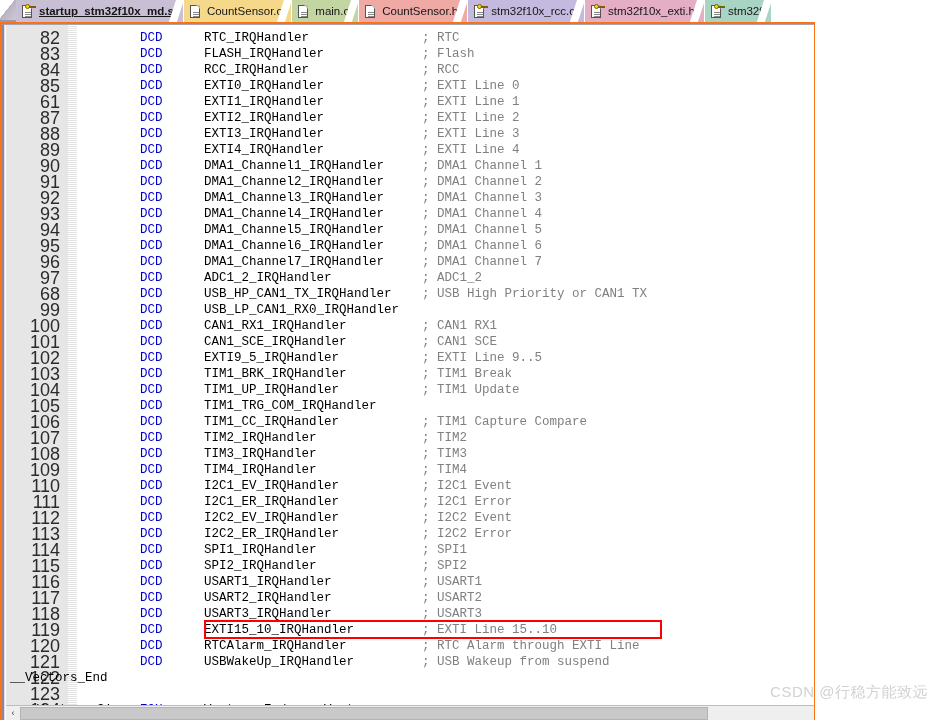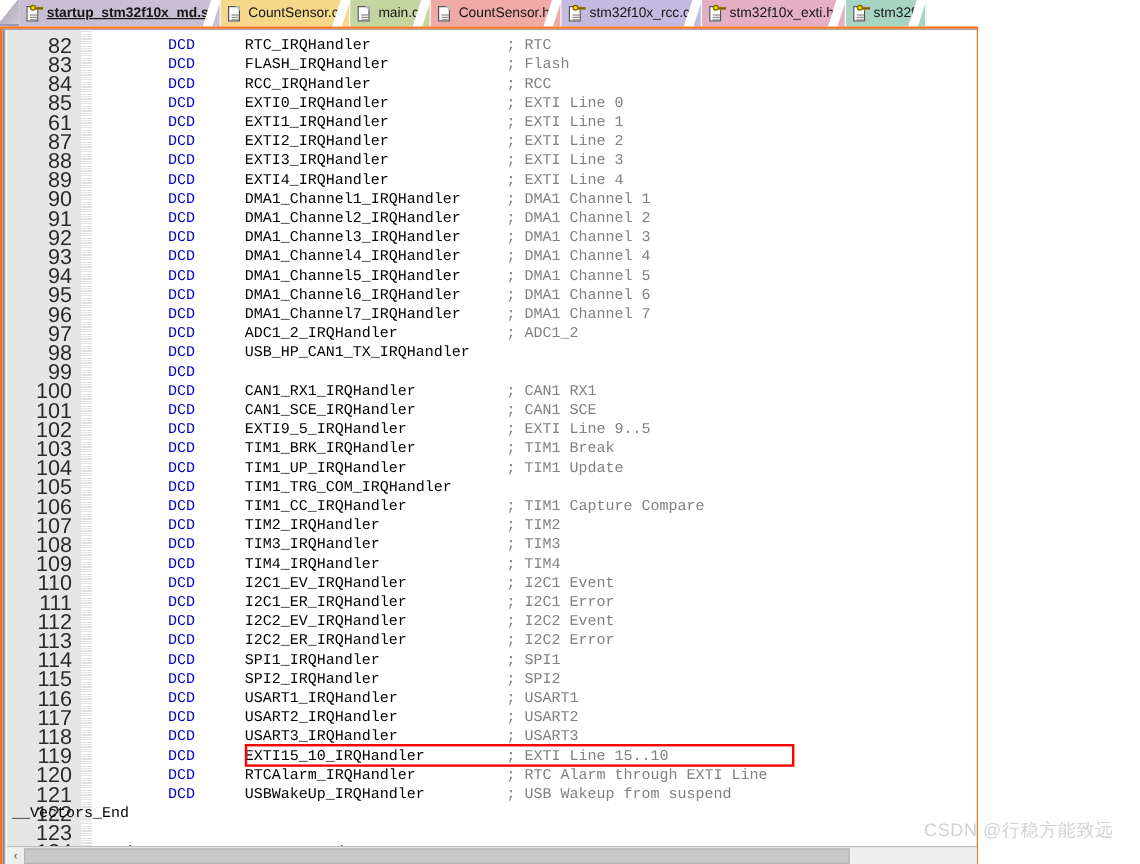--- a/index.html
+++ b/index.html
@@ -397,22 +397,22 @@
           <div class="code-line" style="position: absolute; left: 0px; right: 0px; top: 101px;"><span class="lineno">88</span><span class="seg-mn">DCD</span><span class="seg-op">EXTI3_IRQHandler</span><span class="seg-cm">; EXTI Line 3</span></div>
           <div class="code-line" style="position: absolute; left: 0px; right: 0px; top: 117px;"><span class="lineno">89</span><span class="seg-mn">DCD</span><span class="seg-op">EXTI4_IRQHandler</span><span class="seg-cm">; EXTI Line 4</span></div>
           <div class="code-line" style="position: absolute; left: 0px; right: 0px; top: 133px;"><span class="lineno">90</span><span class="seg-mn">DCD</span><span class="seg-op">DMA1_Channel1_IRQHandler</span><span class="seg-cm">; DMA1 Channel 1</span></div>
           <div class="code-line" style="position: absolute; left: 0px; right: 0px; top: 149px;"><span class="lineno">91</span><span class="seg-mn">DCD</span><span class="seg-op">DMA1_Channel2_IRQHandler</span><span class="seg-cm">; DMA1 Channel 2</span></div>
           <div class="code-line" style="position: absolute; left: 0px; right: 0px; top: 165px;"><span class="lineno">92</span><span class="seg-mn">DCD</span><span class="seg-op">DMA1_Channel3_IRQHandler</span><span class="seg-cm">; DMA1 Channel 3</span></div>
           <div class="code-line" style="position: absolute; left: 0px; right: 0px; top: 181px;"><span class="lineno">93</span><span class="seg-mn">DCD</span><span class="seg-op">DMA1_Channel4_IRQHandler</span><span class="seg-cm">; DMA1 Channel 4</span></div>
           <div class="code-line" style="position: absolute; left: 0px; right: 0px; top: 197px;"><span class="lineno">94</span><span class="seg-mn">DCD</span><span class="seg-op">DMA1_Channel5_IRQHandler</span><span class="seg-cm">; DMA1 Channel 5</span></div>
           <div class="code-line" style="position: absolute; left: 0px; right: 0px; top: 213px;"><span class="lineno">95</span><span class="seg-mn">DCD</span><span class="seg-op">DMA1_Channel6_IRQHandler</span><span class="seg-cm">; DMA1 Channel 6</span></div>
           <div class="code-line" style="position: absolute; left: 0px; right: 0px; top: 229px;"><span class="lineno">96</span><span class="seg-mn">DCD</span><span class="seg-op">DMA1_Channel7_IRQHandler</span><span class="seg-cm">; DMA1 Channel 7</span></div>
           <div class="code-line" style="position: absolute; left: 0px; right: 0px; top: 245px;"><span class="lineno">97</span><span class="seg-mn">DCD</span><span class="seg-op">ADC1_2_IRQHandler</span><span class="seg-cm">; ADC1_2</span></div>
-          <div class="code-line" style="position: absolute; left: 0px; right: 0px; top: 261px;"><span class="lineno">98</span><span class="seg-mn">DCD</span><span class="seg-op">USB_HP_CAN1_TX_IRQHandler</span></div>
-          <div class="code-line" style="position: absolute; left: 0px; right: 0px; top: 277px;"><span class="lineno">99</span><span class="seg-mn">DCD</span></div>
+          <div class="code-line" style="position: absolute; left: 0px; right: 0px; top: 261px;"><span class="lineno">68</span><span class="seg-mn">DCD</span><span class="seg-op">USB_HP_CAN1_TX_IRQHandler</span><span class="seg-cm">; USB High Priority or CAN1 TX</span></div>
+          <div class="code-line" style="position: absolute; left: 0px; right: 0px; top: 277px;"><span class="lineno">99</span><span class="seg-mn">DCD</span><span class="seg-op">USB_LP_CAN1_RX0_IRQHandler</span></div>
           <div class="code-line" style="position: absolute; left: 0px; right: 0px; top: 293px;"><span class="lineno">100</span><span class="seg-mn">DCD</span><span class="seg-op">CAN1_RX1_IRQHandler</span><span class="seg-cm">; CAN1 RX1</span></div>
           <div class="code-line" style="position: absolute; left: 0px; right: 0px; top: 309px;"><span class="lineno">101</span><span class="seg-mn">DCD</span><span class="seg-op">CAN1_SCE_IRQHandler</span><span class="seg-cm">; CAN1 SCE</span></div>
           <div class="code-line" style="position: absolute; left: 0px; right: 0px; top: 325px;"><span class="lineno">102</span><span class="seg-mn">DCD</span><span class="seg-op">EXTI9_5_IRQHandler</span><span class="seg-cm">; EXTI Line 9..5</span></div>
           <div class="code-line" style="position: absolute; left: 0px; right: 0px; top: 341px;"><span class="lineno">103</span><span class="seg-mn">DCD</span><span class="seg-op">TIM1_BRK_IRQHandler</span><span class="seg-cm">; TIM1 Break</span></div>
           <div class="code-line" style="position: absolute; left: 0px; right: 0px; top: 357px;"><span class="lineno">104</span><span class="seg-mn">DCD</span><span class="seg-op">TIM1_UP_IRQHandler</span><span class="seg-cm">; TIM1 Update</span></div>
           <div class="code-line" style="position: absolute; left: 0px; right: 0px; top: 373px;"><span class="lineno">105</span><span class="seg-mn">DCD</span><span class="seg-op">TIM1_TRG_COM_IRQHandler</span></div>
           <div class="code-line" style="position: absolute; left: 0px; right: 0px; top: 389px;"><span class="lineno">106</span><span class="seg-mn">DCD</span><span class="seg-op">TIM1_CC_IRQHandler</span><span class="seg-cm">; TIM1 Capture Compare</span></div>
           <div class="code-line" style="position: absolute; left: 0px; right: 0px; top: 405px;"><span class="lineno">107</span><span class="seg-mn">DCD</span><span class="seg-op">TIM2_IRQHandler</span><span class="seg-cm">; TIM2</span></div>
           <div class="code-line" style="position: absolute; left: 0px; right: 0px; top: 421px;"><span class="lineno">108</span><span class="seg-mn">DCD</span><span class="seg-op">TIM3_IRQHandler</span><span class="seg-cm">; TIM3</span></div>
           <div class="code-line" style="position: absolute; left: 0px; right: 0px; top: 437px;"><span class="lineno">109</span><span class="seg-mn">DCD</span><span class="seg-op">TIM4_IRQHandler</span><span class="seg-cm">; TIM4</span></div>

